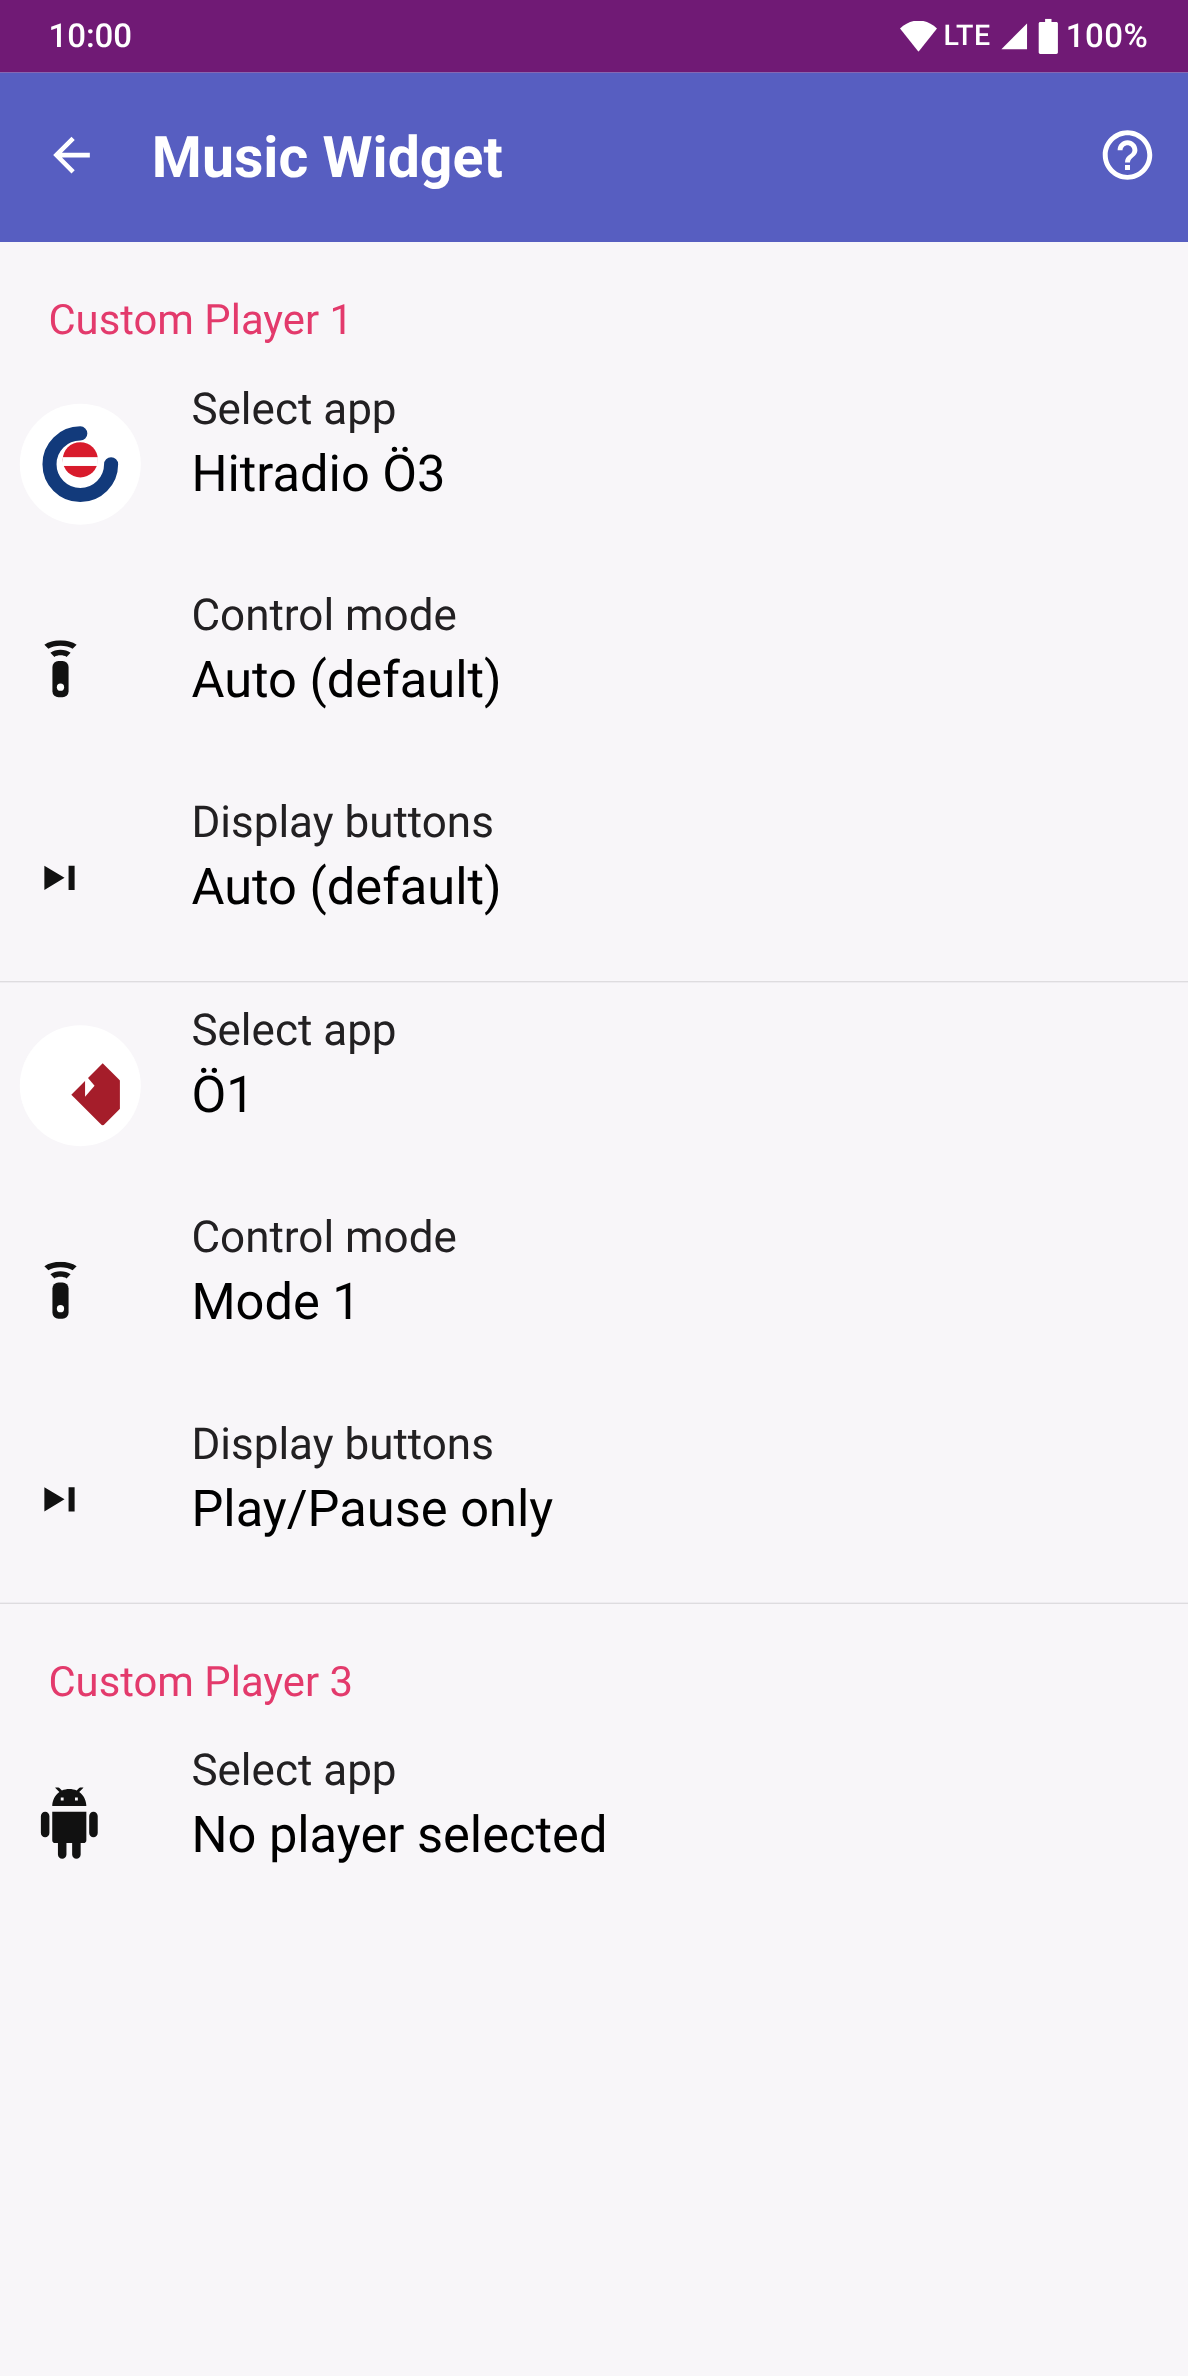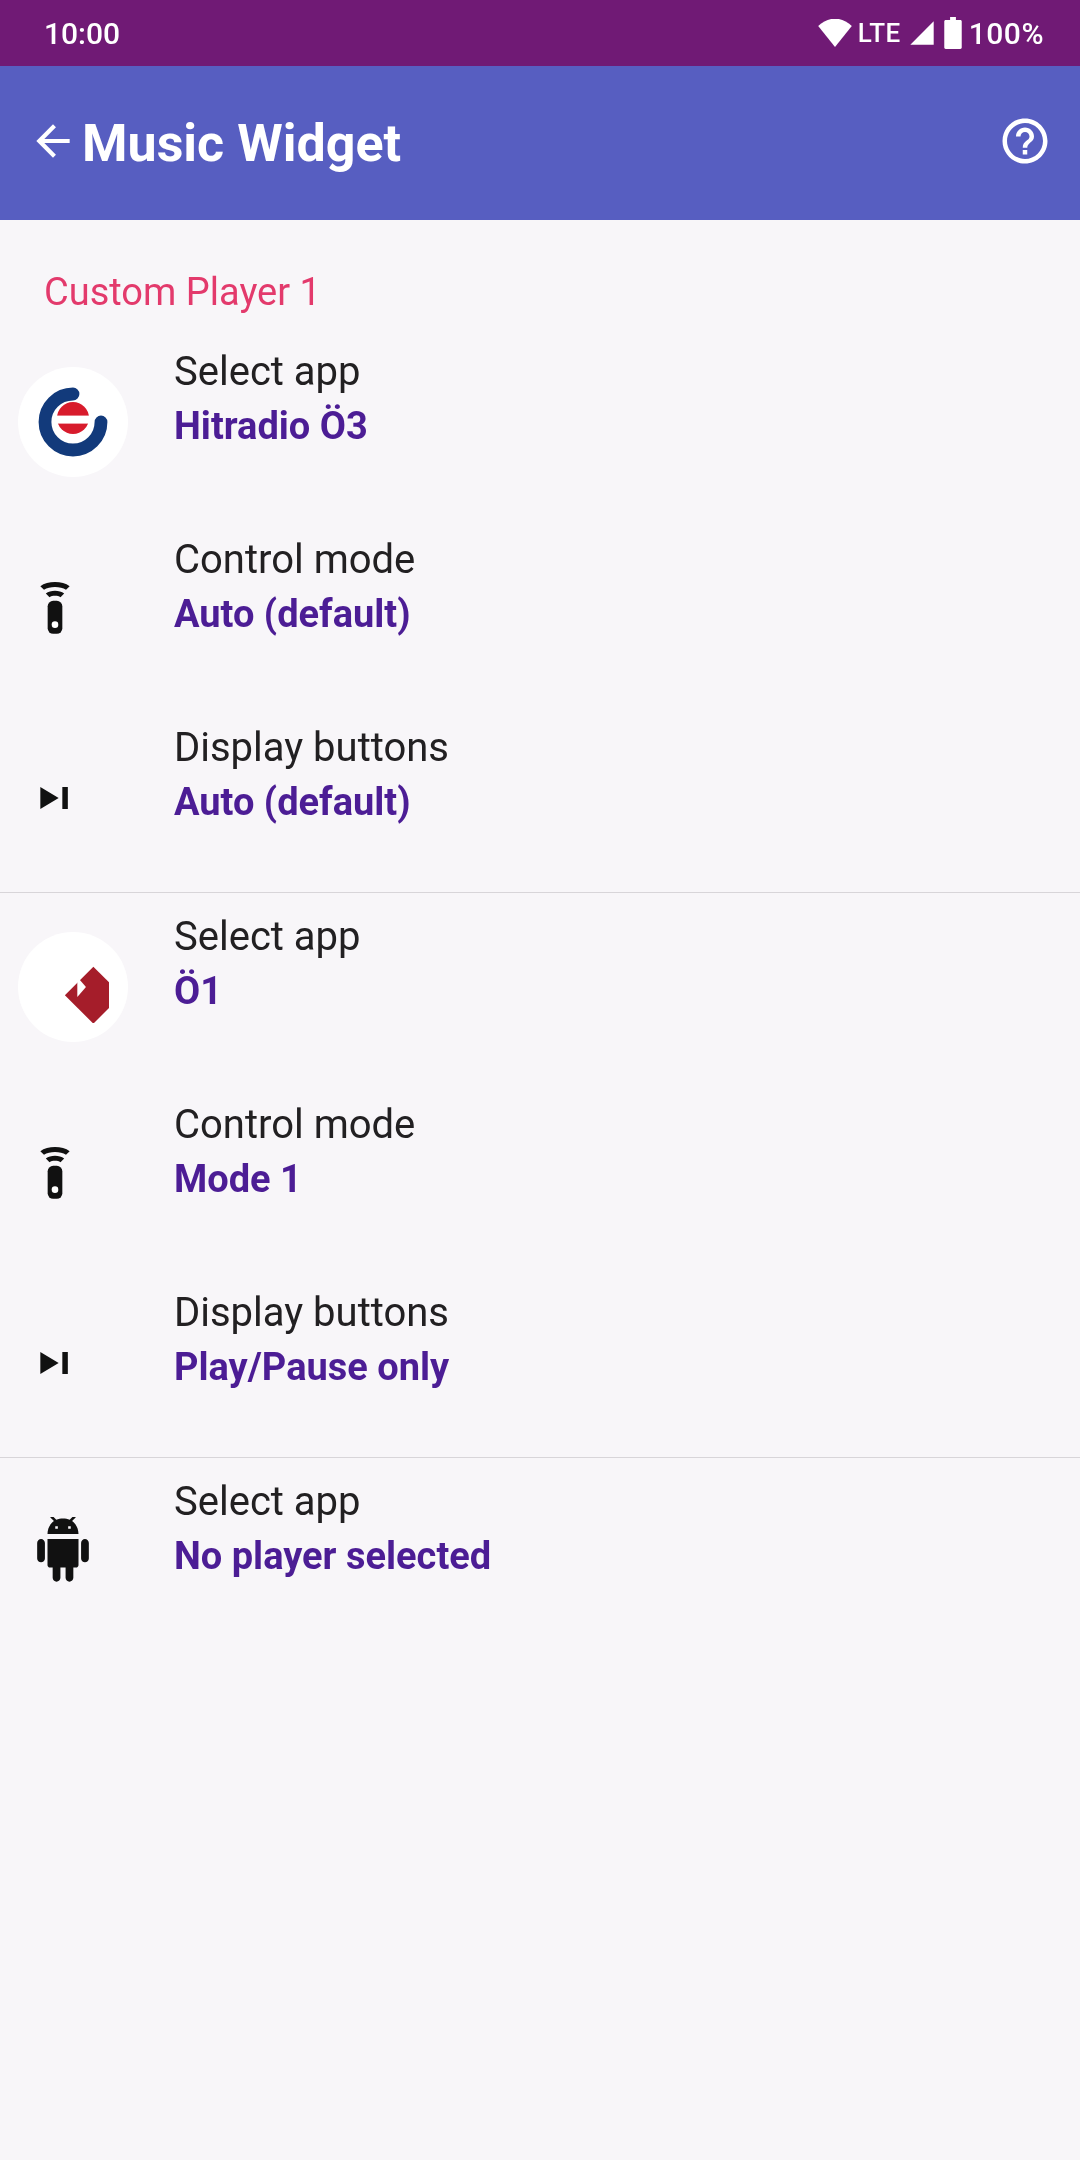--- a/index.html
+++ b/index.html
@@ -27,21 +27,22 @@
     align-items: center;
     gap: 6px;
     letter-spacing: 0.5px;
   }
   .status-right svg { display: block; }
   .app-bar {
     height: 154px;
     background: #575ec1;
     display: flex;
     align-items: center;
-    padding: 0 28px;
+    padding: 0 40px;
+    gap: 44px;
     position: relative;
   }
   .app-title {
     color: #fff;
     font-size: 52px;
     font-weight: 700;
     margin-left: 4px;
   }
   .app-bar .help {
     position: absolute;
@@ -70,23 +71,23 @@
     justify-content: flex-start;
   }
   .row .text-slot { flex: 1; }
   .row .title {
     color: #222022;
     font-size: 40px;
     font-weight: 400;
     line-height: 1.3;
   }
   .row .subtitle {
-    color: #4c1d95;
-    font-size: 38px;
-    font-weight: 700;
+    color: #000000;
+    font-size: 46px;
+    font-weight: 400;
     margin-top: 6px;
   }
   .app-icon-circle {
     width: 110px;
     height: 110px;
     border-radius: 55px;
     background:#fff;
     display:flex;align-items:center;justify-content:center;
     margin-left: -6px;
   }
@@ -229,20 +230,21 @@
       </div>
     </div>
     <div class="text-slot">
       <div class="title">Display buttons</div>
       <div class="subtitle">Play/Pause only</div>
     </div>
   </div>
 </div>
 
 <div class="section" style="border-bottom:none;">
+  <div class="section-header">Custom Player 3</div>
 
   <div class="row">
     <div class="icon-slot">
       <div class="small-icon" style="width:70px;height:70px;">
         <svg width="62" height="70" viewBox="0 0 24 26">
           <path fill="#111" d="M6 8h12v10c0 .6-.4 1-1 1h-1v4c0 .8-.7 1.5-1.5 1.5S13 23.8 13 23v-4h-2v4c0 .8-.7 1.5-1.5 1.5S8 23.8 8 23v-4H7c-.6 0-1-.4-1-1V8zM3.5 8C4.3 8 5 8.7 5 9.5v6c0 .8-.7 1.5-1.5 1.5S2 16.3 2 15.5v-6C2 8.7 2.7 8 3.5 8zm17 0c.8 0 1.5.7 1.5 1.5v6c0 .8-.7 1.5-1.5 1.5S19 16.3 19 15.5v-6c0-.8.7-1.5 1.5-1.5zM15.5 1l1.3-1.3c.2-.2.2-.5 0-.7s-.5-.2-.7 0L14.6.5C13.8.2 12.9 0 12 0s-1.8.2-2.6.5L7.9-1c-.2-.2-.5-.2-.7 0s-.2.5 0 .7L8.5 1C7 2.1 6 3.9 6 6h12c0-2.1-1-3.9-2.5-5zM10 4H9V3h1v1zm5 0h-1V3h1v1z"></path>
         </svg>
       </div>
     </div>
     <div class="text-slot">

